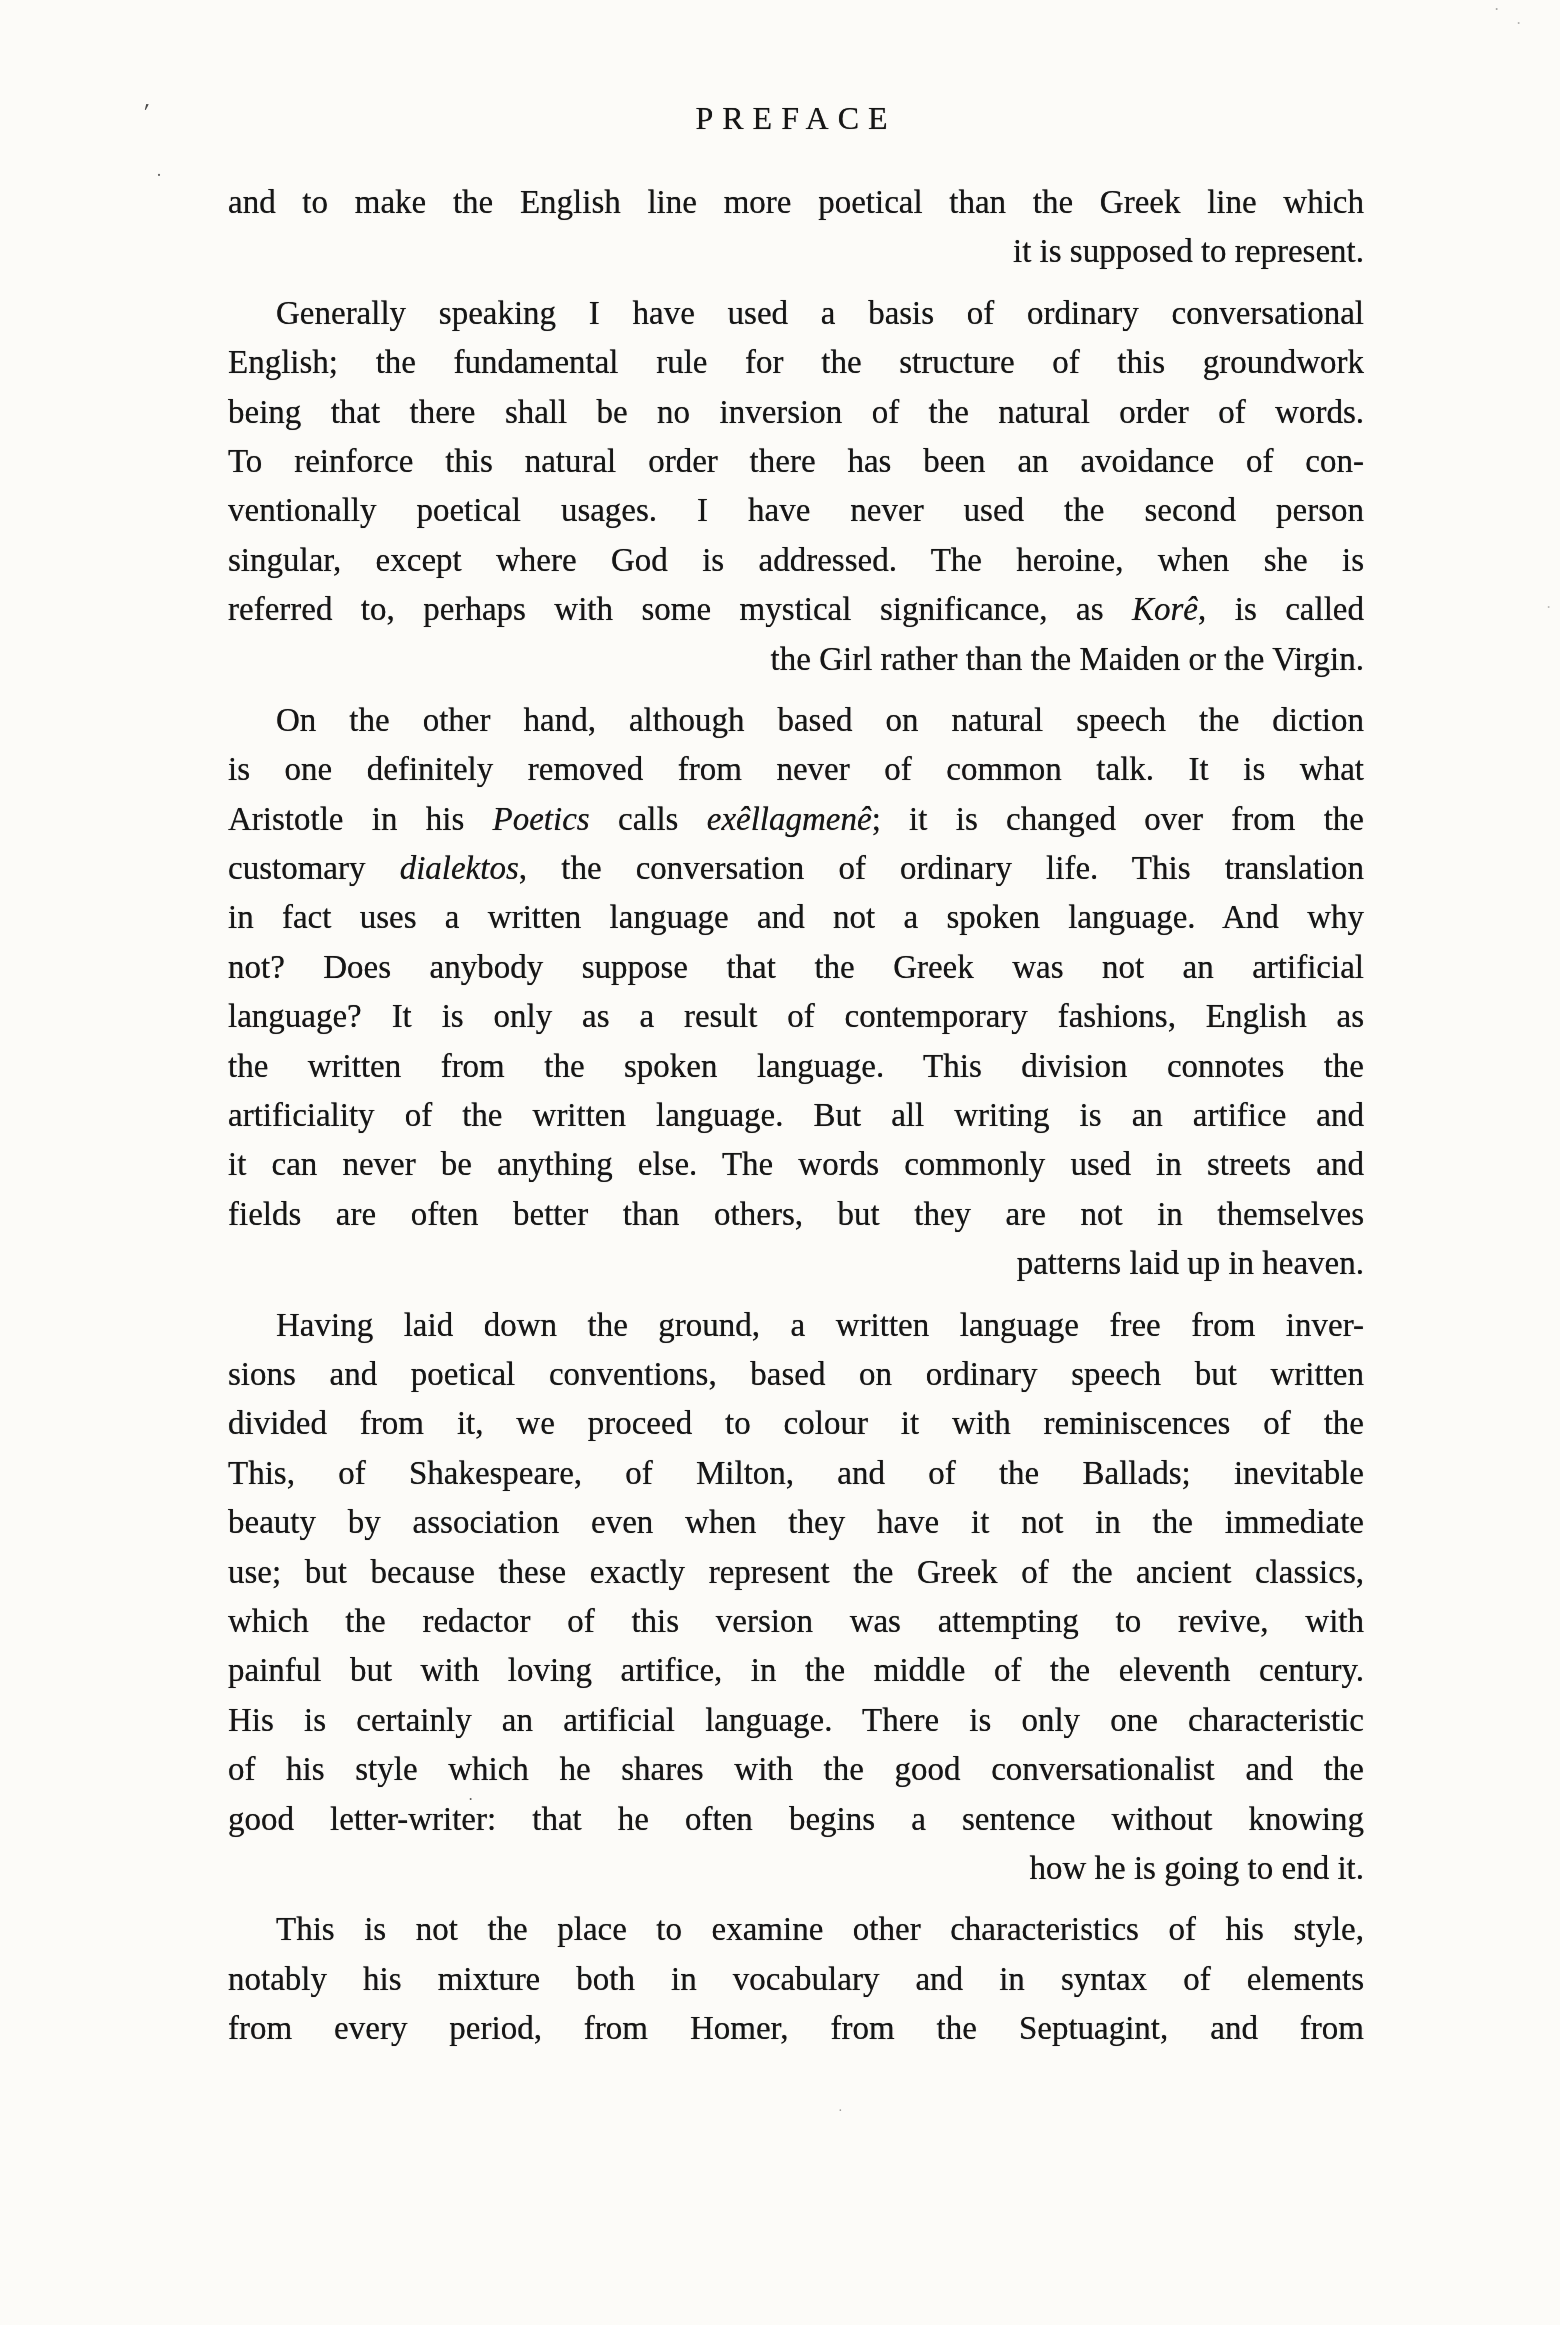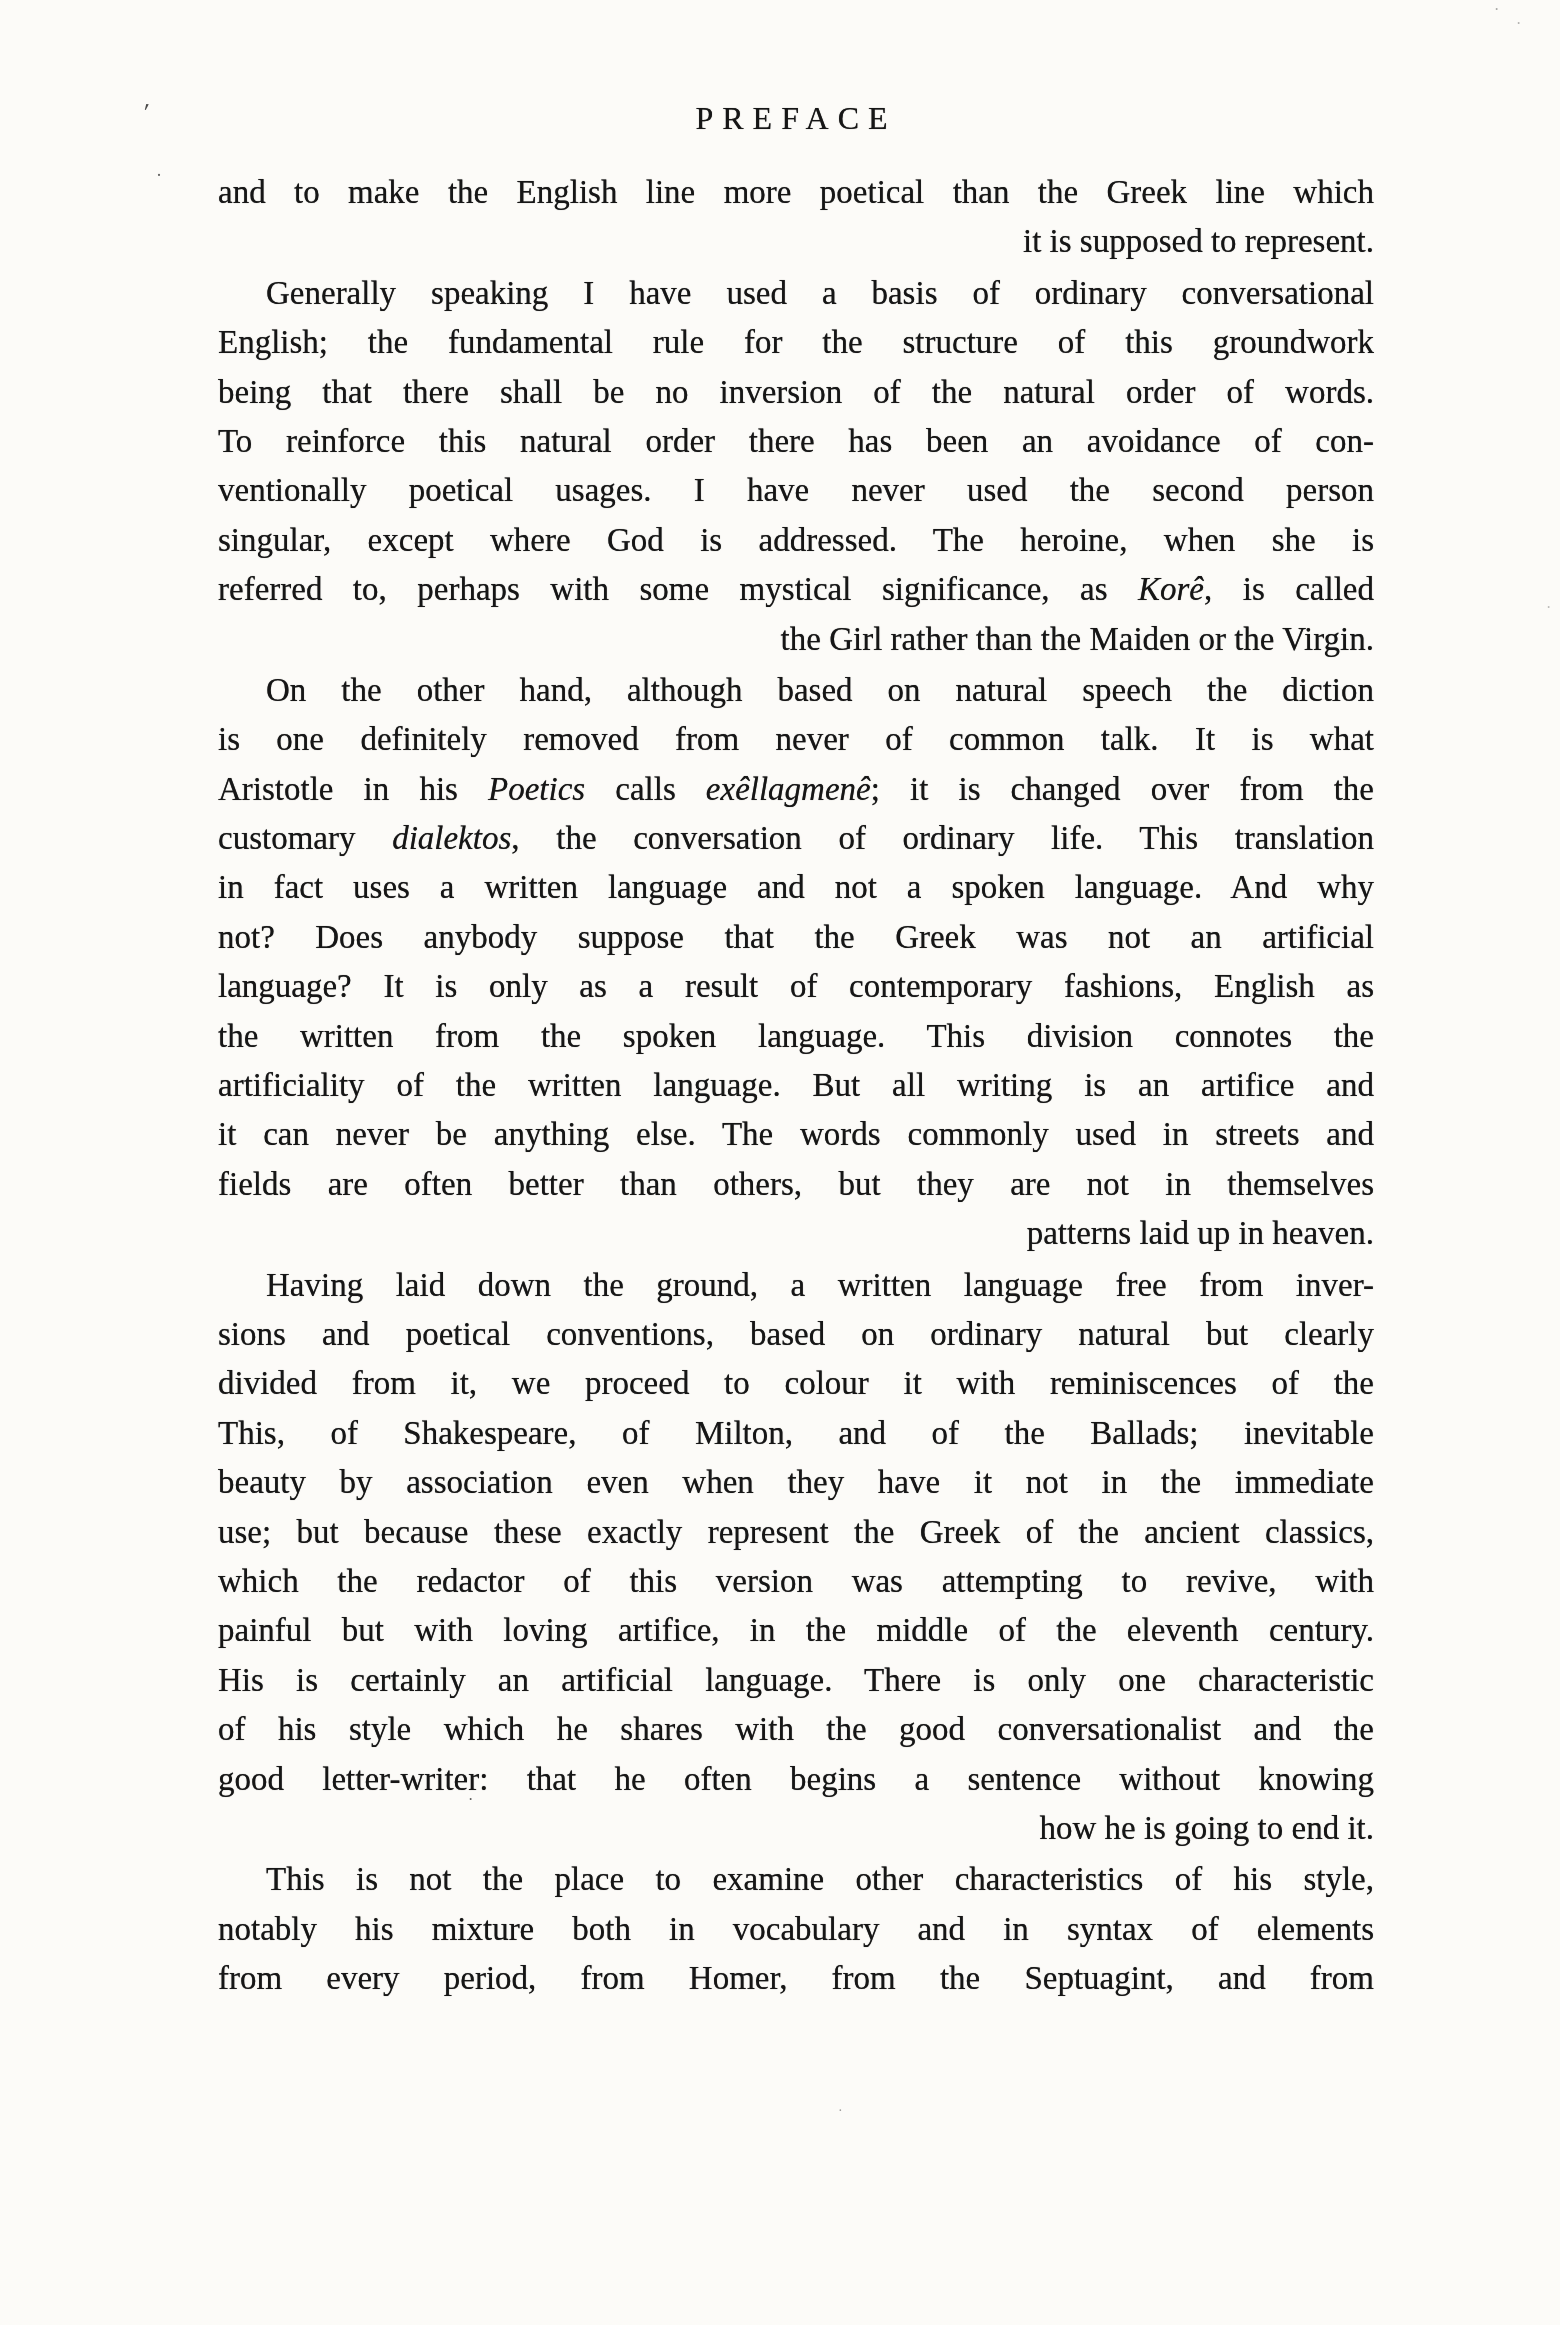--- a/index.html
+++ b/index.html
@@ -32,21 +32,21 @@
   }
   #text-block {
     position: absolute;
     top: 166px;
     left: 216px;
     width: 1160px;
     font-size: 33px;
     line-height: 49.4px;
     text-shadow: 0 0 0.7px rgba(10,10,10,0.75);
   }
-  .para { margin: 2px; }
+  .para { margin: 12px; }
   .para.indent .line:first-child { text-indent: 48px; }
   .line {
     white-space: normal;
     height: 49.4px;
     overflow: visible;
     text-align: right;
   }
   .line.just {
     text-align: justify;
     text-align-last: justify;
@@ -101,21 +101,21 @@
         <div class="line just">not? Does anybody suppose that the Greek was not an artificial</div>
         <div class="line just">language? It is only as a result of contemporary fashions, English as</div>
         <div class="line just">the written from the spoken language. This division connotes the</div>
         <div class="line just">artificiality of the written language. But all writing is an artifice and</div>
         <div class="line just">it can never be anything else. The words commonly used in streets and</div>
         <div class="line just">fields are often better than others, but they are not in themselves</div>
         <div class="line">patterns laid up in heaven.</div>
       </div>
       <div class="para indent">
         <div class="line just">Having laid down the ground, a written language free from inver-</div>
-        <div class="line just">sions and poetical conventions, based on ordinary natural but clearly</div>
+        <div class="line just">sions and poetical conventions, based on ordinary speech but written</div>
         <div class="line just">divided from it, we proceed to colour it with reminiscences of the</div>
         <div class="line just">This, of Shakespeare, of Milton, and of the Ballads; inevitable</div>
         <div class="line just">beauty by association even when they have it not in the immediate</div>
         <div class="line just">use; but because these exactly represent the Greek of the ancient classics,</div>
         <div class="line just">which the redactor of this version was attempting to revive, with</div>
         <div class="line just">painful but with loving artifice, in the middle of the eleventh century.</div>
         <div class="line just">His is certainly an artificial language. There is only one characteristic</div>
         <div class="line just">of his style which he shares with the good conversationalist and the</div>
         <div class="line just">good letter-writer: that he often begins a sentence without knowing</div>
         <div class="line">how he is going to end it.</div>

